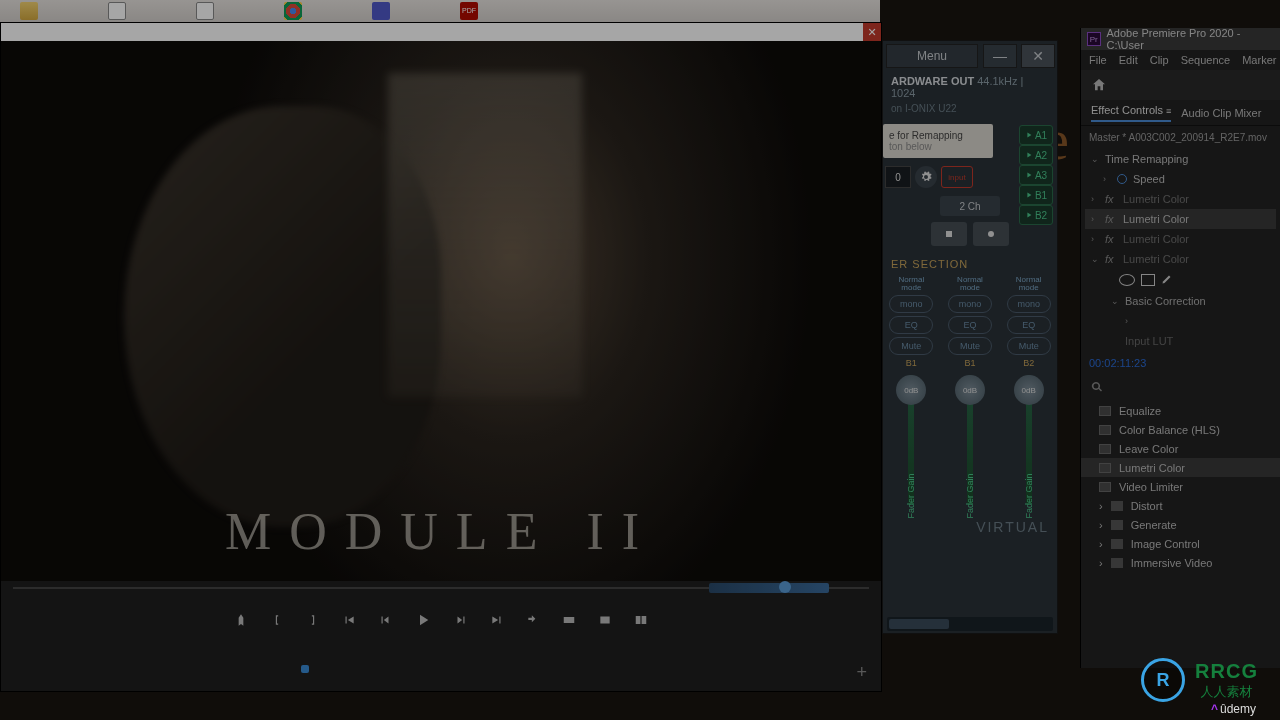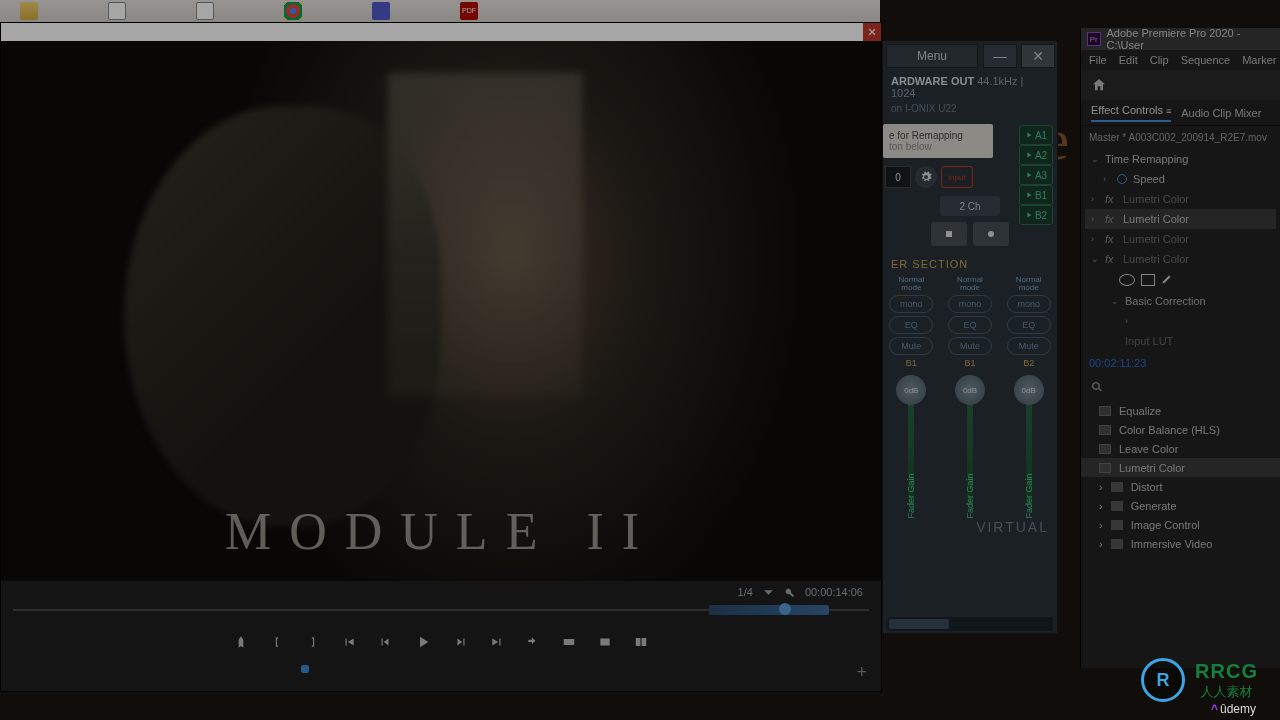--- a/index.html
+++ b/index.html
@@ -127,30 +127,20 @@
   <div class="tb-icon tb-pdf">PDF</div>
 </div>
 
 <div class="vidwin">
   <div class="vidwin-title">
     <div class="vidwin-close">✕</div>
   </div>
   <div class="viewport">
     <div class="module-title">MODULE II</div>
   </div>
-  <div class="vidinfo">
-    <span>1/4</span>
-    <svg viewBox="0 0 10 10">
-        <path d="M1 3l4 4 4-4"></path>
-      </svg>
-    <svg viewBox="0 0 24 24">
-        <path d="M22 19l-7-7a6 6 0 10-3 3l7 7 3-3z"></path>
-      </svg>
-    <span>00:00:14:06</span>
-  </div>
   <div class="timeline">
     <div class="timeline-track"></div>
     <div class="timeline-bar"></div>
     <div class="timeline-knob"></div>
   </div>
   <div class="vidctrl">
     <span><svg viewBox="0 0 24 24">
           <path d="M12 2l4 6v14l-4-3-4 3V8z"></path>
         </svg></span>
     <span><svg viewBox="0 0 24 24">
@@ -397,20 +387,24 @@
       </div>
     <div class="pr-fx">
         <span class="preset"></span>
         <span>Leave Color</span>
       </div>
     <div class="pr-fx sel">
         <span class="preset"></span>
         <span>Lumetri Color</span>
       </div>
     <div class="pr-fx">
+        <span class="preset"></span>
+        <span>Video Limiter</span>
+      </div>
+    <div class="pr-fx">
         <span class="tw">›</span>
         <span class="folder"></span>
         <span>Distort</span>
       </div>
     <div class="pr-fx">
         <span class="tw">›</span>
         <span class="folder"></span>
         <span>Generate</span>
       </div>
     <div class="pr-fx">

